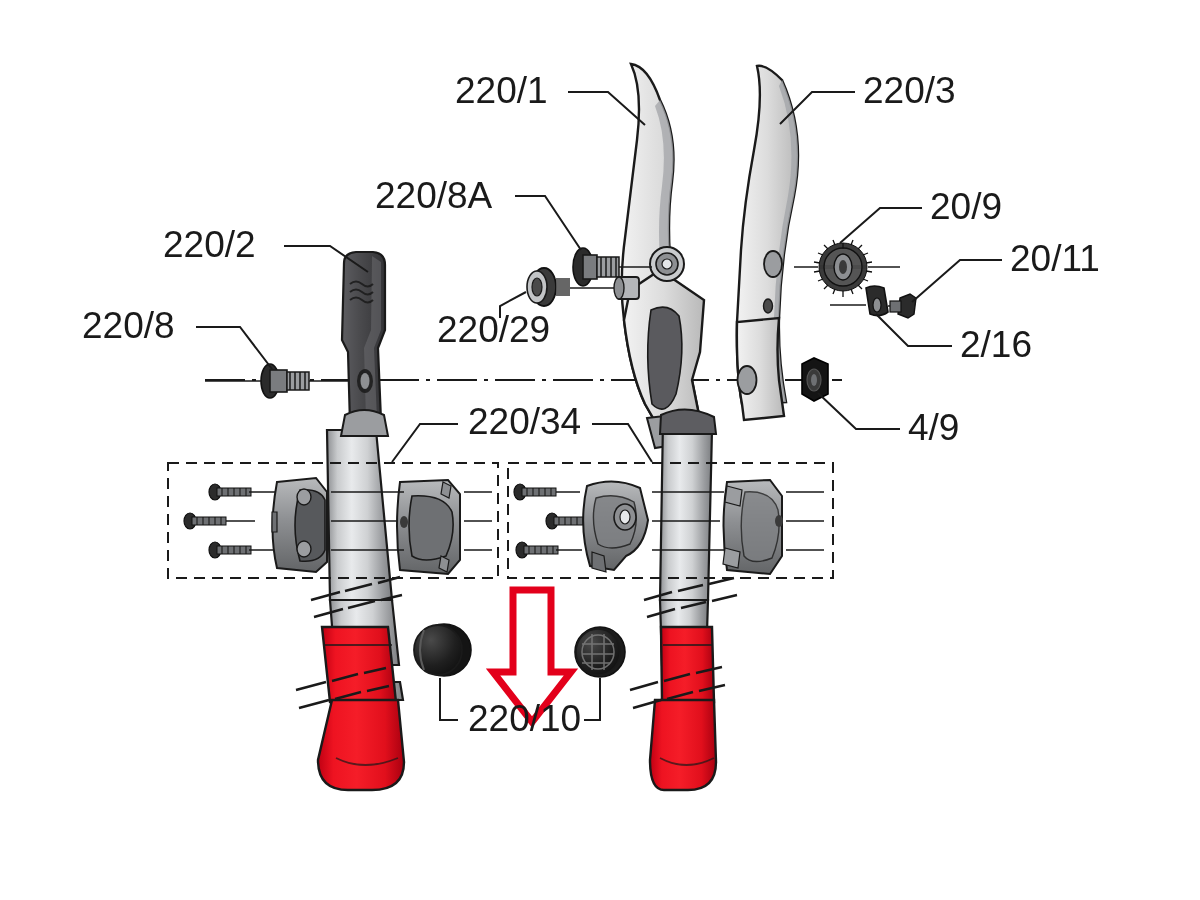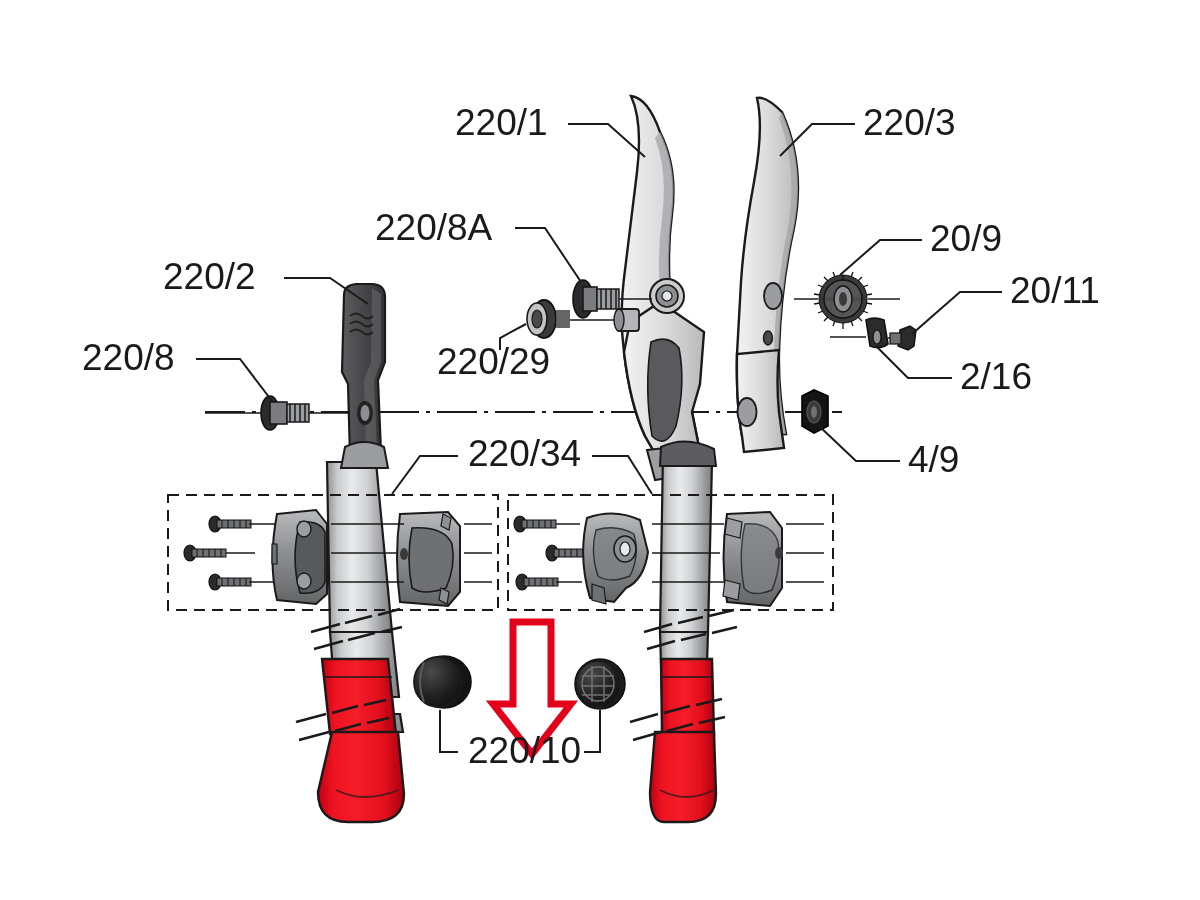--- a/index.html
+++ b/index.html
@@ -1,18 +1,18 @@
 <!DOCTYPE html>
 <html><head>
 <meta charset="utf-8">
 <style>
   html,body{margin:0;padding:0;background:#ffffff;}
   body{width:1200px;height:900px;overflow:hidden;
        font-family:"Liberation Sans","DejaVu Sans",sans-serif;}
-  #stage{position:relative;width:1200px;height:760px;background:#ffffff;margin-top:32px;}
+  #stage{position:relative;width:1200px;height:760px;background:#ffffff;}
   #diagram{position:absolute;left:0;top:0;width:1200px;height:900px;}
   .lbl{font-family:"Liberation Sans","DejaVu Sans",sans-serif;
        font-size:37px;fill:#1a1a1a;letter-spacing:0px;}
 </style>
 </head>
 <body>
 
 <div id="stage">
 
 <svg id="diagram" viewBox="0 0 1200 900">

